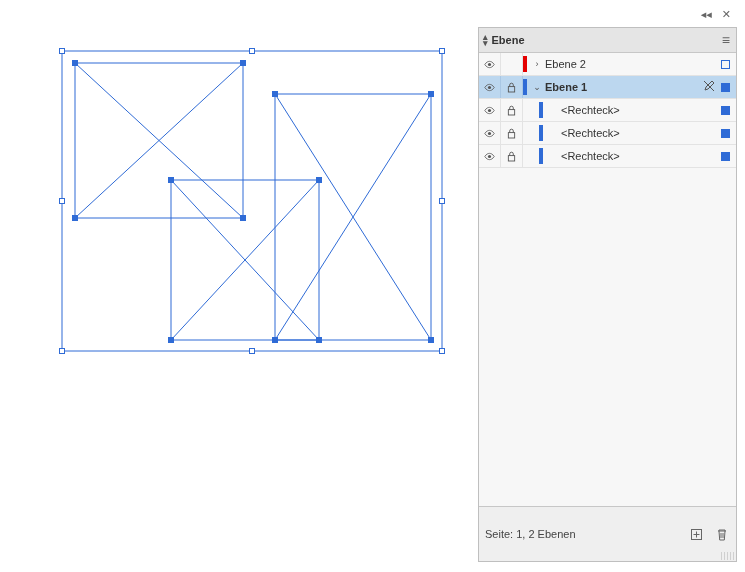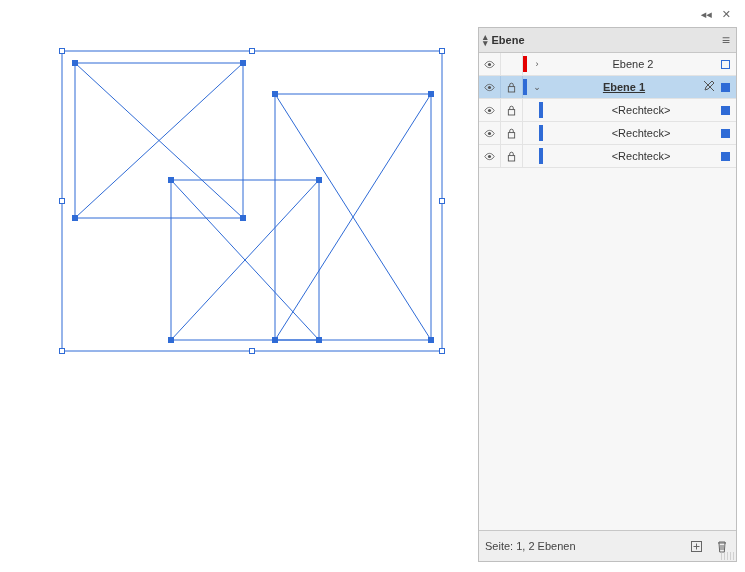--- a/index.html
+++ b/index.html
@@ -134,23 +134,22 @@
   color: #555;
   font-size: 9px;
   flex-shrink: 0;
   cursor: pointer;
 }
 .label {
   flex: 1 1 auto;
   padding-left: 2px;
   white-space: nowrap;
   overflow: hidden;
-  text-align: center;
-}
-.label.bold { font-weight: bold; text-decoration: underline; }
+}
+.label.bold { font-weight: bold; }
 
 .tail {
   display: flex;
   align-items: center;
   gap: 6px;
   padding-right: 6px;
 }
 .tail .pen {
   width: 12px; height: 12px; color: #555;
 }
@@ -161,21 +160,21 @@
   box-sizing: border-box;
 }
 .marker.filled { background: #2f6bd6; }
 
 .panel-footer {
   height: 22px;
   border-top: 1px solid #c7c7c7;
   background: #efefef;
   display: flex;
   align-items: center;
-  padding: 4px 6px;
+  padding: 16px 6px;
   gap: 10px;
 }
 .panel-footer .status {
   flex: 1 1 auto;
   color: #444;
 }
 .panel-footer .fico {
   width: 16px; height: 16px;
   display: flex; align-items: center; justify-content: center;
   color: #666;

